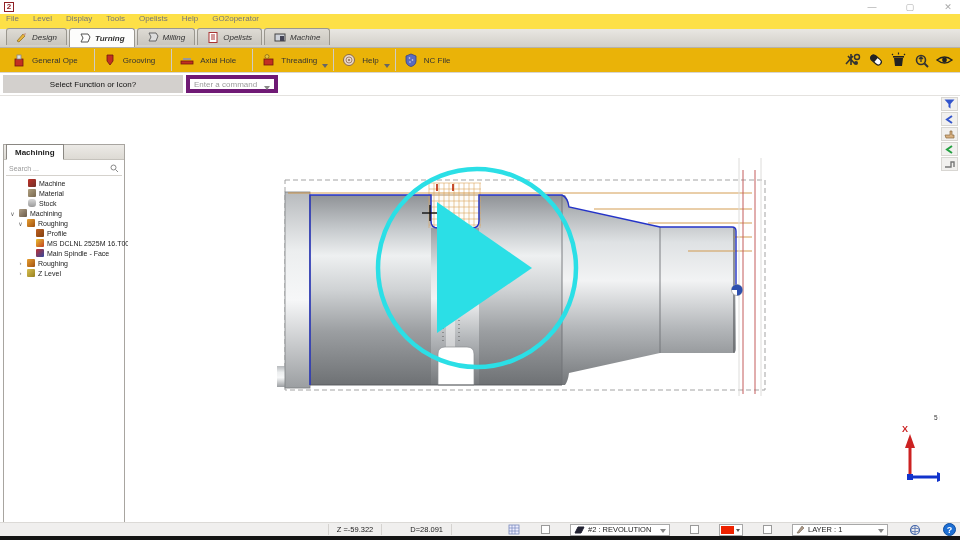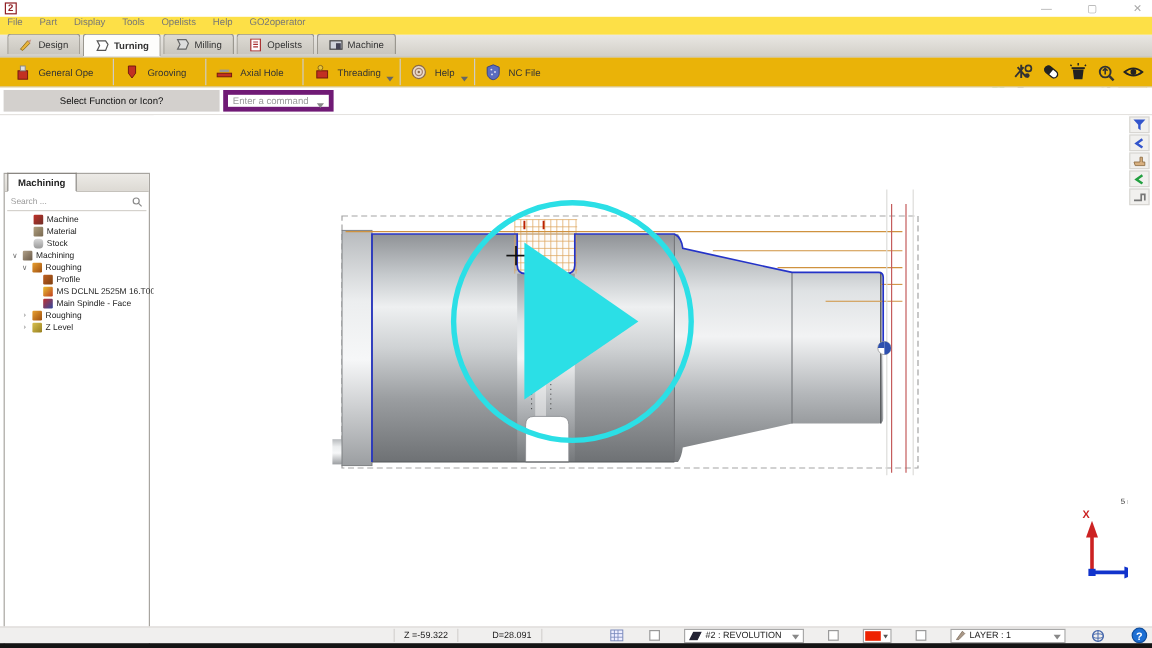--- a/index.html
+++ b/index.html
@@ -11,21 +11,21 @@
   .app-icon { width:10px; height:10px; margin:0 5px 0 4px; background:#fff; border:1.5px solid #8f1f24; color:#8f1f24; font-size:8px; font-weight:bold; line-height:8px; text-align:center; }
   .title-text { font-size:7.5px; color:#555; white-space:nowrap; }
   .win-controls { position:absolute; right:6px; top:0; height:14px; display:flex; gap:26px; align-items:center; color:#a9a9a9; font-size:9px; }
   .win-controls span { width:12px; text-align:center; }
 
   
   .menubar { position:absolute; left:0; top:14px; width:960px; height:15px; background:#fde047; display:flex; padding-left:6px; gap:14px; color:#777; font-size:8px; }
   .menubar span { cursor:default; }
 
   
-  .tabrow { position:absolute; left:0; top:29px; width:960px; height:19px; background:linear-gradient(#e9e7e3,#d2cfc8); border-bottom:1px solid #b5b2ab; }
+  .tabrow { position:absolute; left:0; top:29px; width:960px; height:19px; background:linear-gradient(#e9e7e3,#d2cfc8); border-bottom:1px solid #b5b2ab;font-style:italic; }
   .tabs { position:absolute; left:6px; bottom:0; display:flex; gap:2px; }
   .tab { height:17px; padding:0 9px; display:flex; align-items:center; gap:4px; background:linear-gradient(#dedbd4,#c9c6bf); border:1px solid #9a978f; border-bottom:none; border-radius:3px 3px 0 0; color:#333; }
   .tab.active { background:#fdfdfc; font-weight:bold; height:19px; }
   .tab .ticon { width:12px; height:11px; display:inline-block; }
 
   
   .ribbon { position:absolute; left:0; top:48px; width:960px; height:25px; background:#eab308; border-bottom:1px solid #d8d5d0; display:flex; align-items:center; padding-left:4px; }
   .rbtn { position:relative; height:22px; display:flex; align-items:center; gap:6px; padding:0 16px 0 8px; color:#333; }
   .rbtn + .rbtn { border-left:1px solid #cfccc6; }
   .rbtn .ricon { width:14px; height:14px; }
@@ -88,21 +88,21 @@
     <div class="app-icon">2</div>
     <div class="win-controls">
       <span>—</span>
       <span>▢</span>
       <span>✕</span>
     </div>
   </div>
 
   <div class="menubar">
     <span>File</span>
-    <span>Part</span>
+    <span>Level</span>
     <span>Display</span>
     <span>Tools</span>
     <span>Opelists</span>
     <span>Help</span>
     <span>GO2operator</span>
   </div>
 
   <div class="tabrow">
     <div class="tabs">
       <div class="tab">

